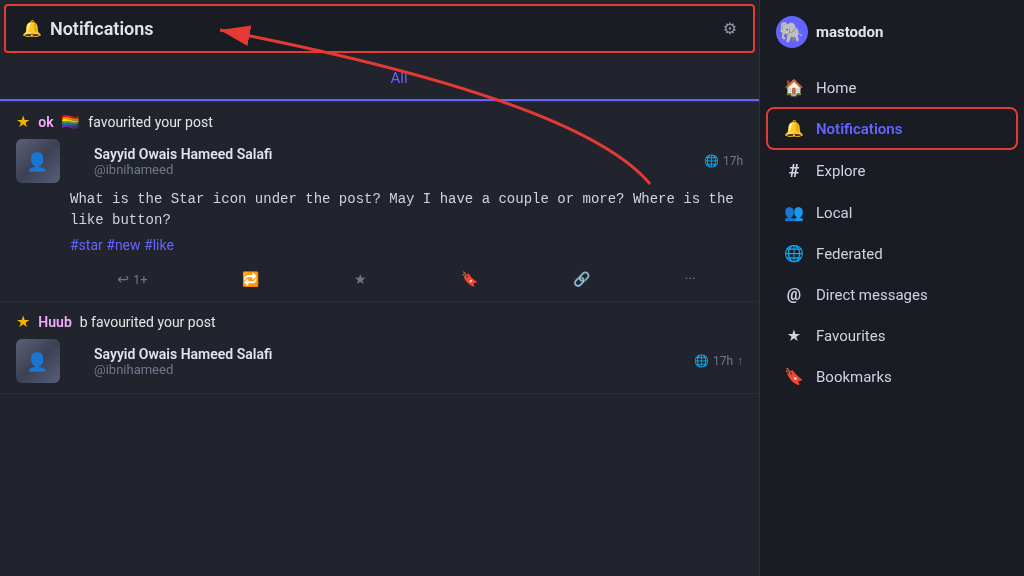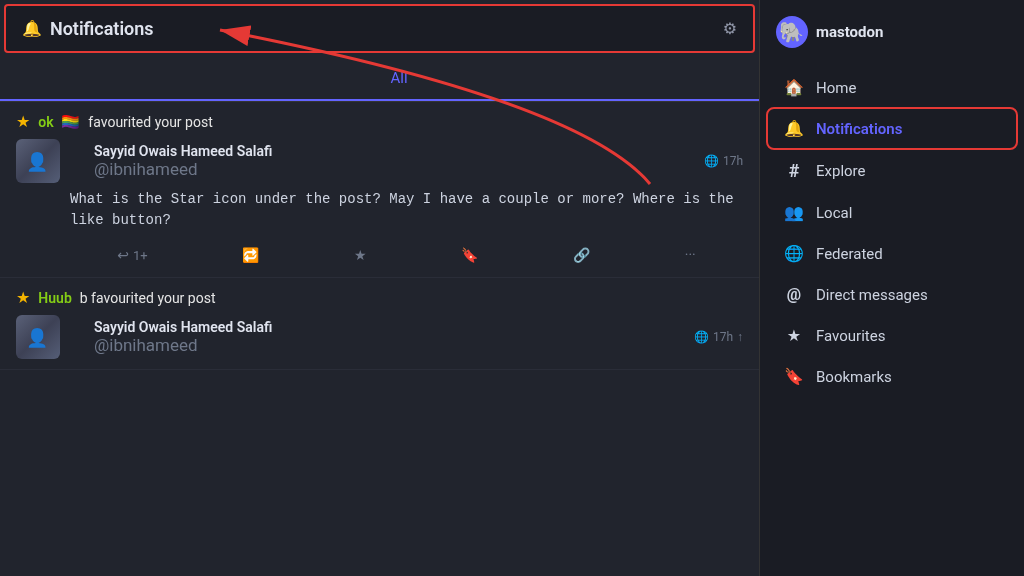--- a/index.html
+++ b/index.html
@@ -96,21 +96,21 @@
       color: #f4b400;
       font-size: 16px;
     }
 
     .rainbow-emoji {
       font-size: 15px;
     }
 
     .username-short {
       font-weight: 600;
-      color: #84cc16;
+      color: #f0abfc;
     }
 
     .fav-text {
       color: #e5e5e5;
     }
 
     .post-author-row {
       display: flex;
       align-items: center;
       gap: 10px;
@@ -141,21 +141,21 @@
       margin-left: 24px;
     }
 
     .author-name {
       font-size: 14px;
       font-weight: 600;
       color: #e0e4ef;
     }
 
     .author-handle {
-      font-size: 17px;
+      font-size: 13px;
       color: #6e7789;
     }
 
     .post-time {
       font-size: 12px;
       color: #6e7789;
       display: flex;
       align-items: center;
       gap: 4px;
     }
@@ -314,20 +314,21 @@
         <div class="author-info">
           <div class="author-name">Sayyid Owais Hameed Salafi</div>
           <div class="author-handle">@ibnihameed</div>
         </div>
         <div class="post-time">
           <span class="globe-icon">🌐</span>
           <span>17h</span>
         </div>
       </div>
       <div class="post-content">What is the Star icon under the post? May I have a couple or more? Where is the like button?</div>
+      <div class="post-tags">#star #new #like</div>
       <div class="post-actions">
         <span class="action-btn">↩ <span class="action-count">1+</span></span>
         <span class="action-btn">🔁</span>
         <span class="action-btn">★</span>
         <span class="action-btn">🔖</span>
         <span class="action-btn">🔗</span>
         <span class="action-btn">···</span>
       </div>
     </div>
 

